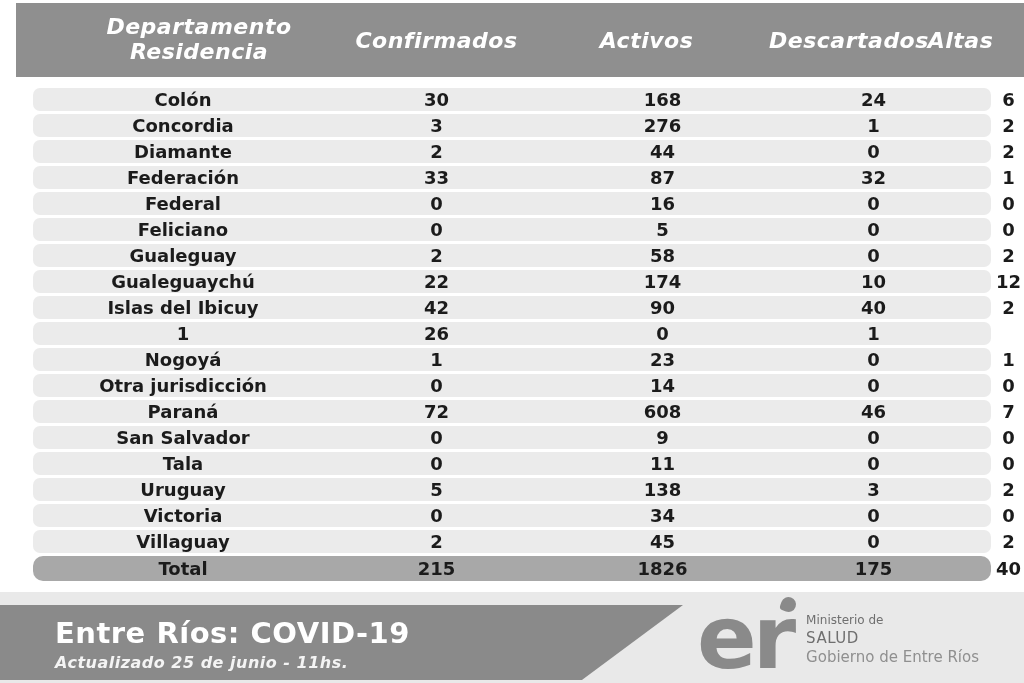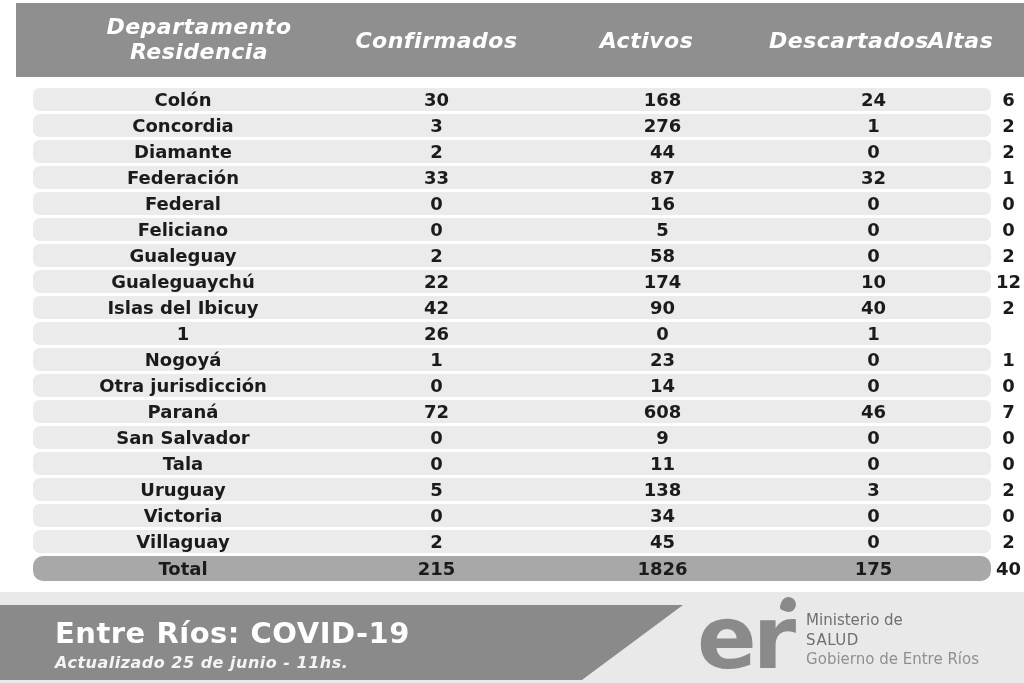--- a/index.html
+++ b/index.html
@@ -68,21 +68,21 @@
     font-size:88px;font-weight:bold;color:#8a8a8a;
     line-height:0.78;position:relative;letter-spacing:-4px;
     height:70px;display:flex;align-items:flex-end;text-align:center;
   }
   .er-accent{
     position:absolute;top:-6px;right:-4px;width:15px;height:15px;
     background:#8a8a8a;border-radius:50% 50% 50% 4px;
     transform:rotate(20deg);
   }
   .brand-text{margin-left:14px;line-height:1.3;padding-top:6px;}
-  .brand-line1{font-size:15px;color:#6f6f6f;}
+  .brand-line1{font-size:12px;color:#6f6f6f;}
   .brand-line2{font-size:15px;color:#6f6f6f;letter-spacing:0.5px;}
   .brand-line3{font-size:15px;color:#8f8f8f;}
 </style>
 </head>
 <body>
 
 <div class="header-band">
   <div class="grid header-grid">
     <div class="hcell hdept">
       <span>Departamento</span>

